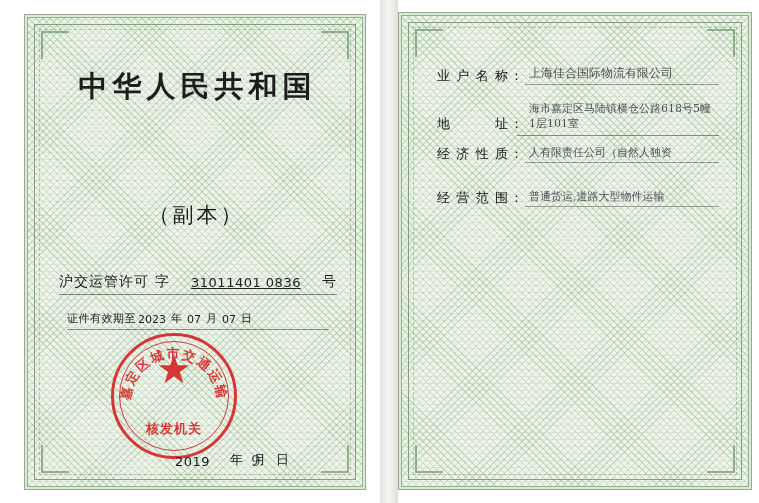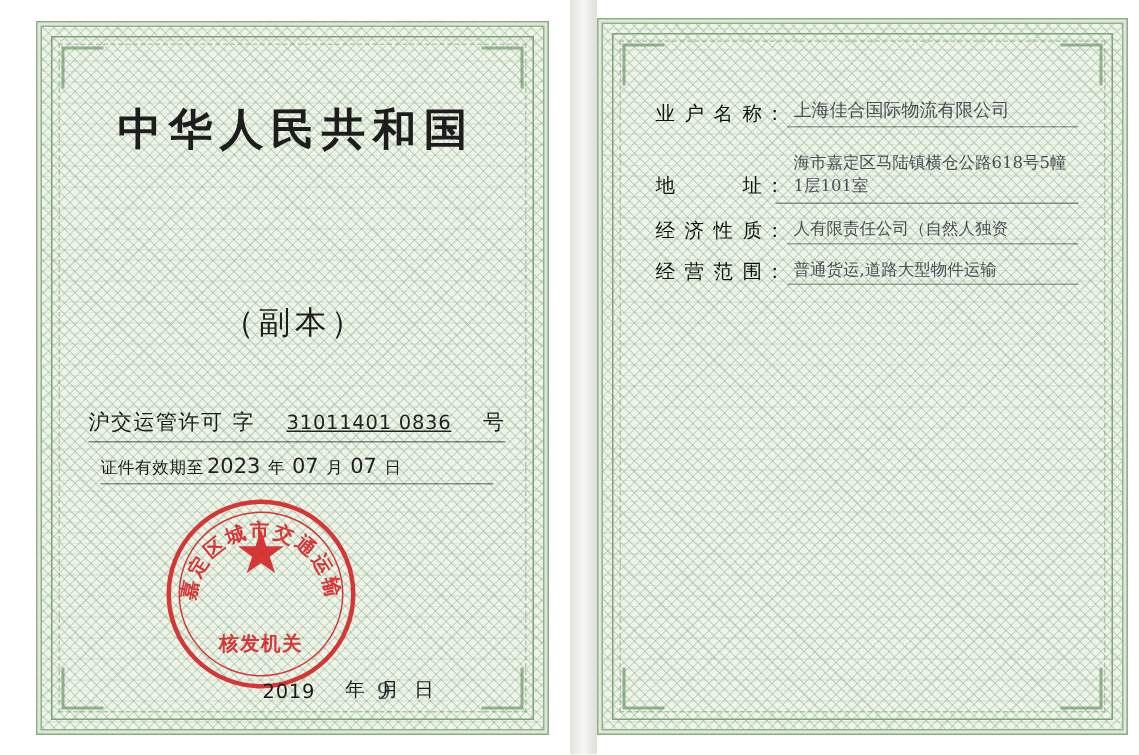--- a/index.html
+++ b/index.html
@@ -146,23 +146,24 @@
     width: 262px;
     display: flex;
     align-items: flex-end;
     font-size: 11px;
     color: #1a1a1a;
     border-bottom: 1px solid rgba(40,40,40,0.5);
     padding-bottom: 3px;
   }
   .valid-label { white-space: nowrap; letter-spacing: 0.5px; }
   .valid-y, .valid-m, .valid-d {
-    font-size: 14px;
+    font-size: 11px;
     padding: 0 2px;
     color: #222;
+    margin-top: 10px;
   }
   .u-word { padding: 0 3px; }
 
   
   .seal {
     position: absolute;
     left: 86px;
     top: 318px;
     width: 120px;
     height: 120px;
@@ -370,21 +371,21 @@
         <span class="r-value small two-line faint">海市嘉定区马陆镇横仓公路618号5幢1层101室</span>
       </div>
       <div class="r-underline" style="left:118px; top:122px; width:202px;"></div>
 
       <div class="r-field" style="top:132px;">
         <span class="r-label spread">经济性质</span>
         <span class="r-colon">：</span>
         <span class="r-value small faint">人有限责任公司（自然人独资</span>
       </div>
 
-      <div class="r-field" style="top:159px;align-items:flex-end;">
+      <div class="r-field" style="top:176px;align-items:flex-end;">
         <span class="r-label spread">经营范围</span>
         <span class="r-colon">：</span>
         <span class="r-value small faint">普通货运,道路大型物件运输</span>
       </div>
     </div>
   </div>
 
 </div>
 
 </body></html>

